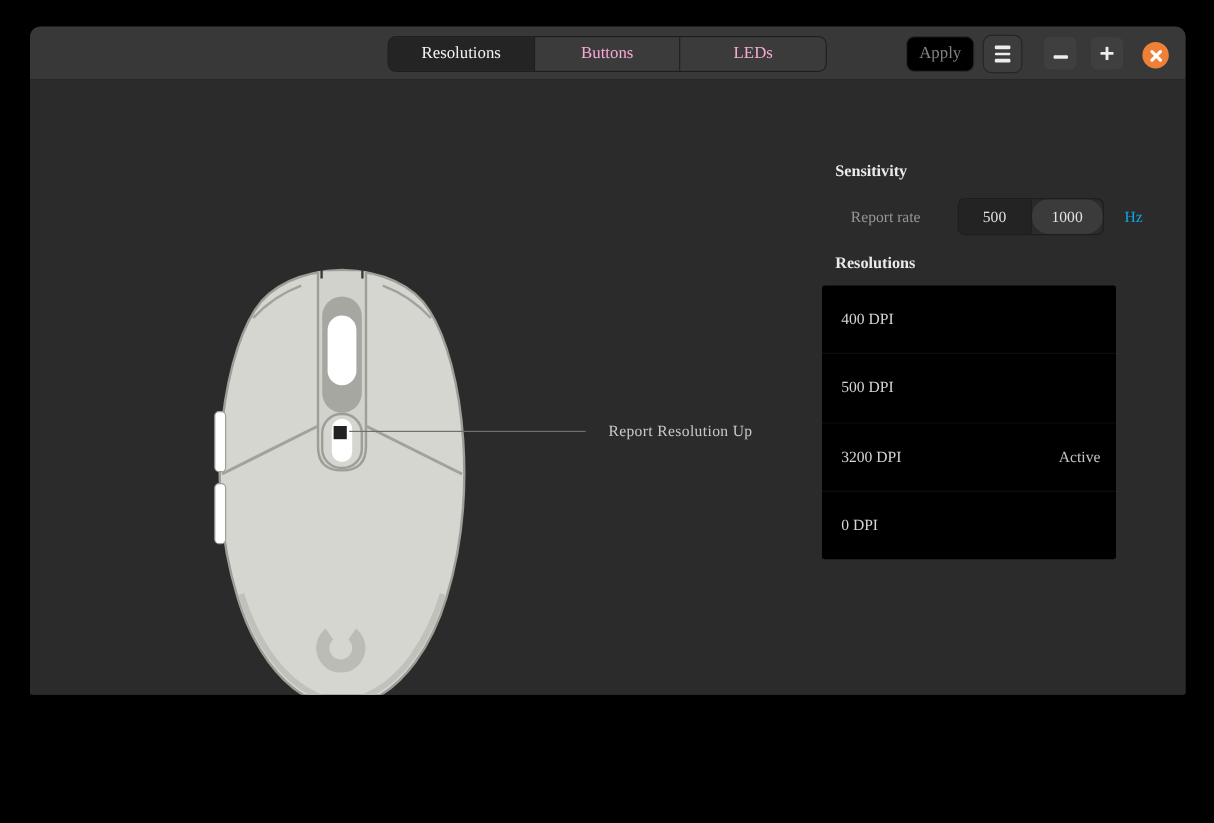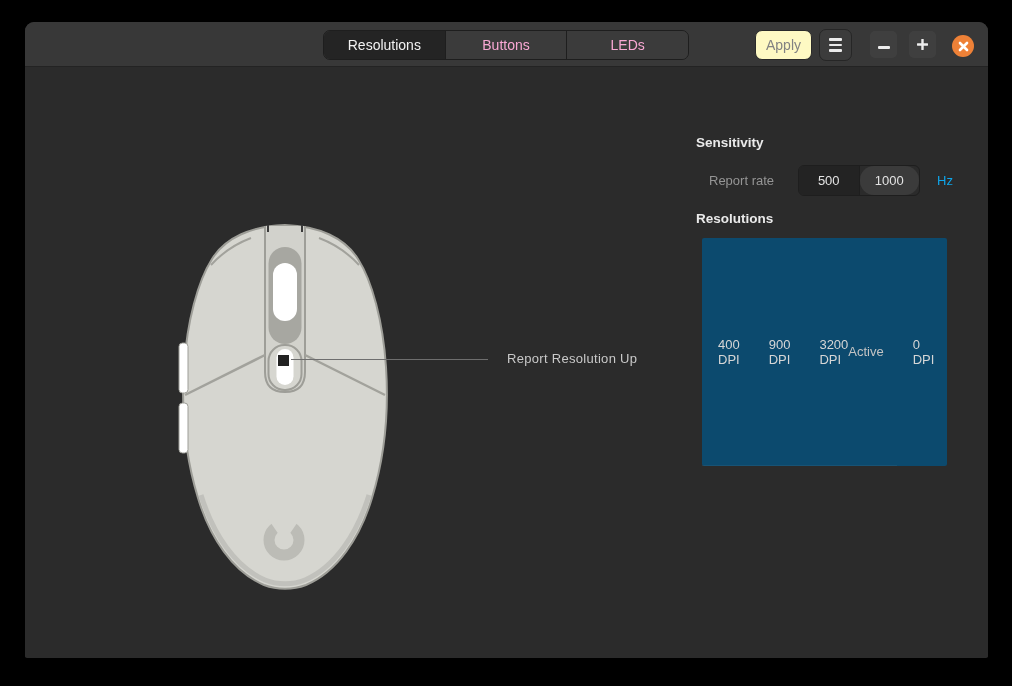--- a/index.html
+++ b/index.html
@@ -1,37 +1,37 @@
 <!DOCTYPE html>
 <html><head>
 <meta charset="utf-8">
 <style>
   * { margin: 0; padding: 0; box-sizing: border-box; }
   html, body { width: 1012px; height: 686px; background: #000; overflow: hidden;
     font-family: "Liberation Sans", "DejaVu Sans", sans-serif; }
 
   .screen { position: relative; width: 1012px; height: 686px; background: #000; }
 
-  .window { position: absolute; left: 25px; top: 22px; width: 963px; height: 636px;
-    background: #2b2b2b; border-radius: 9px 9px 2px 2px; overflow: hidden; }
+  .window { position: absolute; left: 25px; top: 22px; width: 963px; height: 557px;
+    background: #2b2b2b; border-radius: 9px 9px 2px 2px; overflow: hidden; font-family: Liberation Serif, serif; }
 
   
   .headerbar { position: relative; height: 45px; background: #383838;
     border-bottom: 1px solid #232323; }
 
   .tab-group { position: absolute; left: 298px; top: 8px; width: 366px; height: 30px;
     display: flex; border: 1px solid #1e1e1e; border-radius: 7px; overflow: hidden; }
   .tab { flex: 1 1 0; display: flex; align-items: center; justify-content: center;
     background: #3b3b3b; color: #f9a8d4; font-size: 14px; cursor: default;
     border-right: 1px solid #1e1e1e; }
   .tab:last-child { border-right: none; }
   .tab.active { background: #242424; color: #f2f2f2; }
 
   .apply-btn { position: absolute; left: 730px; top: 8px; width: 57px; height: 30px;
-    background: #fef9c3; border: 1px solid #2a2a2a; border-radius: 7px;
+    background: #000000; border: 1px solid #2a2a2a; border-radius: 7px;
     color: #828282; font-size: 14px; display: flex; align-items: center; justify-content: center; }
 
   .menu-btn { position: absolute; left: 794px; top: 7px; width: 33px; height: 32px;
     background: #3c3c3c; border: 1px solid #262626; border-radius: 7px;
     display: flex; flex-direction: column; align-items: center; justify-content: center; gap: 3px; }
   .menu-btn .bar { width: 13px; height: 2.4px; background: #ececec; border-radius: 1px; }
 
   .winctl { position: absolute; display: flex; align-items: center; justify-content: center; }
   .min-btn { left: 845px; top: 9px; width: 27px; height: 27px; border-radius: 5px;
     background: rgba(255,255,255,0.04); }
@@ -59,22 +59,22 @@
   .report-row { position: absolute; left: 684px; top: 98px; height: 31px; width: 260px; }
   .report-label { position: absolute; left: 0; top: 8px; font-size: 13px; color: #959595; }
   .rate-group { position: absolute; left: 89px; top: 0; width: 122px; height: 31px;
     display: flex; border: 1px solid #1e1e1e; border-radius: 6px; overflow: hidden; }
   .rate-opt { flex: 1 1 0; display: flex; align-items: center; justify-content: center;
     font-size: 13px; color: #e3e3e3; background: #3b3b3b; border-right: 1px solid #1e1e1e; }
   .rate-opt:last-child { border-right: none; border-radius: 14px; }
   .rate-opt.selected { background: #232323; }
   .rate-unit { position: absolute; left: 228px; top: 8px; font-size: 13px; color: #0ea5e9; }
 
-  .res-list { position: absolute; left: 677px; top: 171px; width: 245px; height: 228px;
-    background: #0c4a6e; border-radius: 2px; display: flex; flex-direction: row; }
+  .res-list { position: absolute; left: 660px; top: 171px; width: 245px; height: 228px;
+    background: #000000; border-radius: 2px; display: flex; flex-direction: column; }
   .res-row { flex: 1 1 0; display: flex; align-items: center; justify-content: space-between;
     padding: 0 13px 0 16px; border-bottom: 1px solid rgba(255,255,255,0.05); }
   .res-row:last-child { border-bottom: none; }
   .res-label { font-size: 13px; color: #d6d6d6; }
   .res-status { font-size: 13px; color: #c4c4c4; }
 </style>
 </head>
 <body>
 
 <div class="screen">
@@ -167,21 +167,21 @@
       </div>
 
       <div class="section-title title-resolutions">Resolutions</div>
 
       <div class="res-list">
         <div class="res-row">
           <span class="res-label">400 DPI</span>
           <span class="res-status"></span>
         </div>
         <div class="res-row">
-          <span class="res-label">900 DPI</span>
+          <span class="res-label">500 DPI</span>
           <span class="res-status"></span>
         </div>
         <div class="res-row">
           <span class="res-label">3200 DPI</span>
           <span class="res-status">Active</span>
         </div>
         <div class="res-row">
           <span class="res-label">0 DPI</span>
           <span class="res-status"></span>
         </div>

